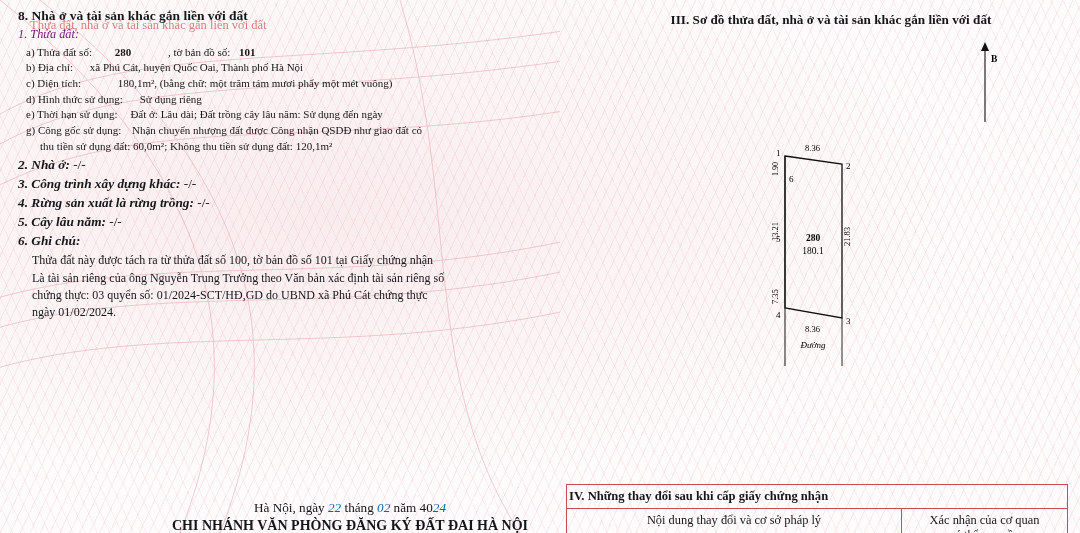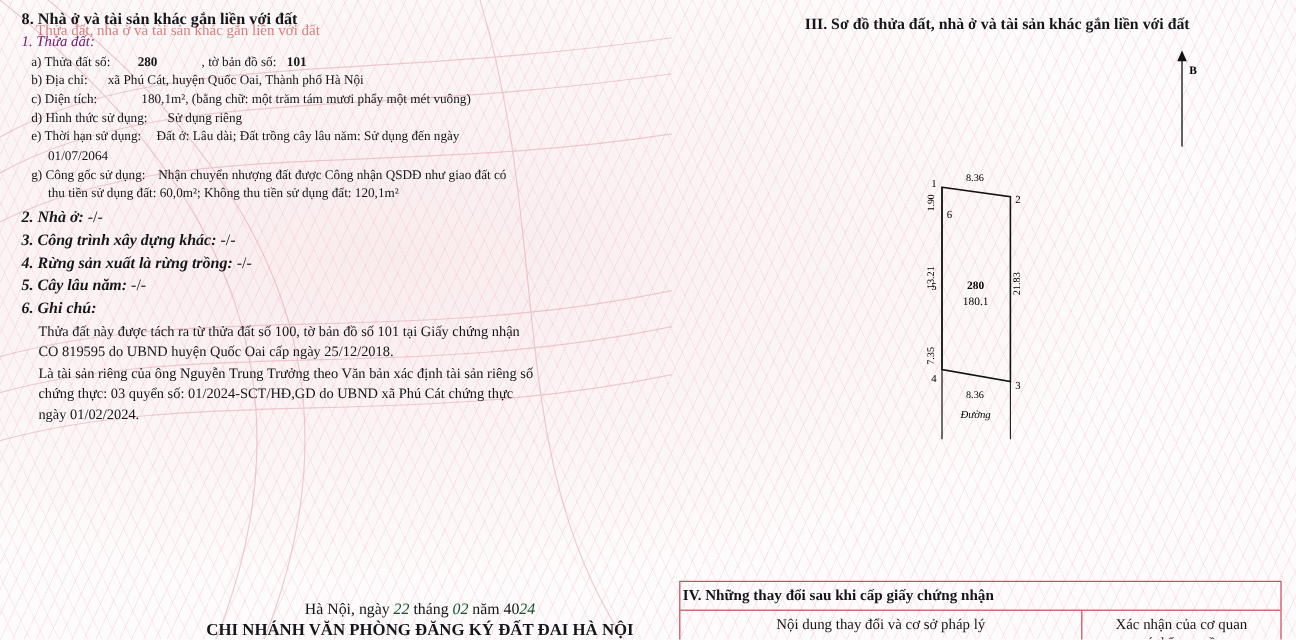--- a/index.html
+++ b/index.html
@@ -61,21 +61,21 @@
   }
 
   
   .sign{
     position:absolute;left:150px;top:500px;width:400px;text-align:center;
     font-size:13.2px;
   }
   .sign .l2{font-weight:bold;font-size:14px;margin-top:2px;}
   .hand{
     font-family:"Liberation Serif", serif;
-    font-style:italic;color:#14532d;text-align:right;
+    font-style:italic;color:#0369a1;text-align:right;
   }
   .tbl{
     position:absolute;left:566px;top:484px;width:500px;
     border:1px solid #c94a5a;border-collapse:collapse;
   }
   .tbl .th{
     font-weight:bold;font-size:12.6px;padding:4px 2px;
     border-bottom:1px solid #c94a5a;
   }
   .tbl .row{display:flex;}
@@ -130,23 +130,20 @@
       </li>
       <li>
         <span class="ind">d) Hình thức sử dụng:</span>
         <span style="margin-left:14px">Sử dụng riêng</span>
       </li>
       <li>
         <span class="ind">e) Thời hạn sử dụng:</span>
         <span style="margin-left:10px">Đất ở: Lâu dài; Đất trồng cây lâu năm: Sử dụng đến ngày</span>
       </li>
       <li>
-        <span class="cont">01/07/2064</span>
-      </li>
-      <li>
         <span class="ind">g) Công gốc sử dụng:</span>
         <span style="margin-left:8px">Nhận chuyển nhượng đất được Công nhận QSDĐ như giao đất có</span>
       </li>
       <li>
         <span class="cont">thu tiền sử dụng đất: 60,0m²; Không thu tiền sử dụng đất: 120,1m²</span>
       </li>
     </ul>
 
     <div class="sect">
       <span>2. Nhà ở:</span>
@@ -163,21 +160,20 @@
     <div class="sect">
       <span>5. Cây lâu năm:</span>
       <span class="val">-/-</span>
     </div>
     <div class="sect">
       <span>6. Ghi chú:</span>
     </div>
 
     <div>
       <div class="note" style="margin-top:3px">Thửa đất này được tách ra từ thửa đất số 100, tờ bản đồ số 101 tại Giấy chứng nhận</div>
-      <div class="note" style="margin-top:0">CO 819595 do UBND huyện Quốc Oai cấp ngày 25/12/2018.</div>
       <div class="note" style="margin-top:0">Là tài sản riêng của ông Nguyễn Trung Trưởng theo Văn bản xác định tài sản riêng số</div>
       <div class="note" style="margin-top:0">chứng thực: 03 quyển số: 01/2024-SCT/HĐ,GD do UBND xã Phú Cát chứng thực</div>
       <div class="note" style="margin-top:0">ngày  01/02/2024.</div>
     </div>
   </div>
 
   <div style="position:absolute;left:30px;top:18px;font-size:12.5px;color:#b91c1c;opacity:.55;font-weight:normal;">Thửa đất, nhà ở và tài sản khác gắn liền với đất</div>
 
   <div class="right-title">III. Sơ đồ thửa đất, nhà ở và tài sản khác gắn liền với đất</div>
 

